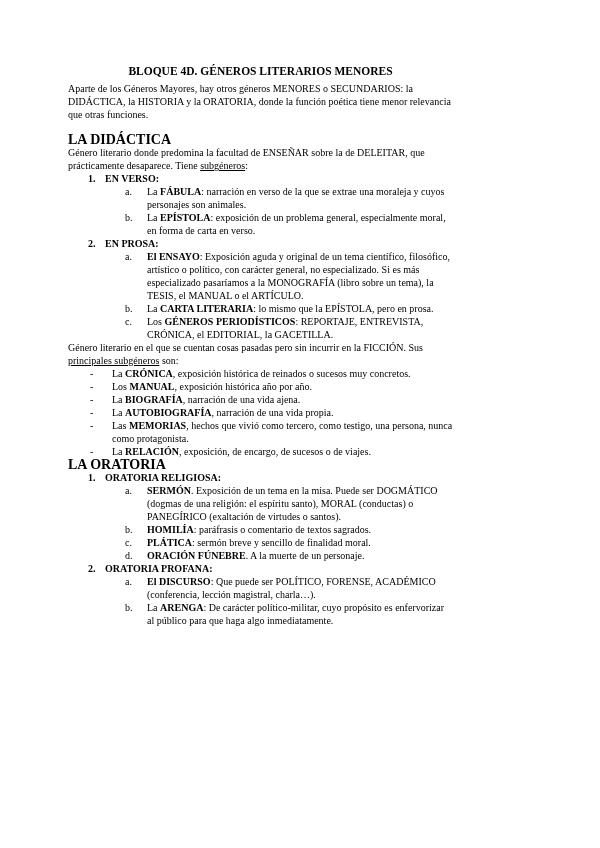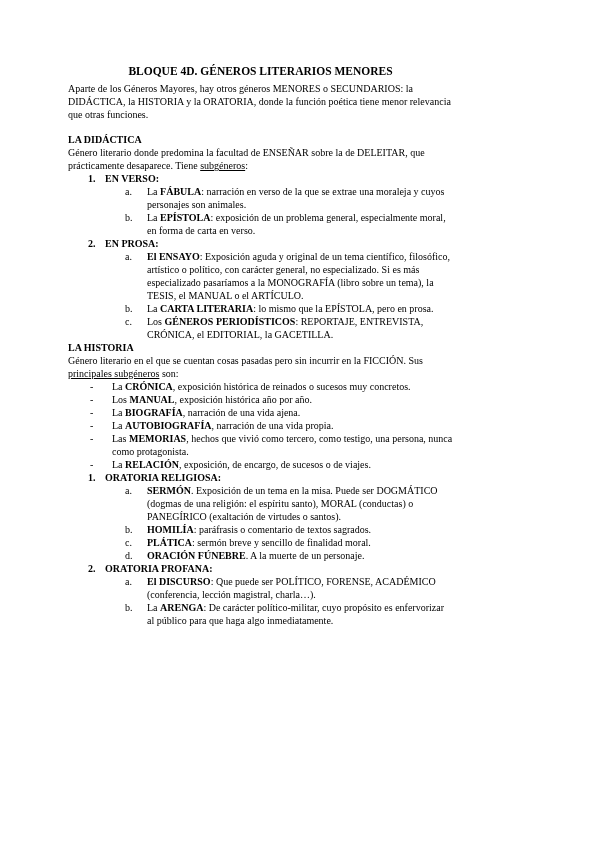--- a/index.html
+++ b/index.html
@@ -24,21 +24,21 @@
     font-size: 11.5px;
     font-weight: bold;
     text-align: center;
     margin: 0 0 4px 0;
     line-height: 14px;
   }
   .para {
     margin: 0;
   }
   .section-heading {
-    font-size: 10px;
+    font-size: 14px;
     font-weight: bold;
     margin: 0;
     line-height: 13px;
   }
   .sec-didactica { margin-top: 12px; }
   .u { text-decoration: underline; text-align: right; }
   b, .b { font-weight: bold; }
   .row { display: flex; align-items: flex-start; }
   .group-head { margin-left: 20px; font-weight: bold; }
   .m-num { width: 17px; flex: none; font-weight: bold; }
@@ -86,21 +86,20 @@
       <span class="m-letter">b.</span>
       <div class="txt"><span>La </span><b>CARTA LITERARIA</b><span>: lo mismo que la EPÍSTOLA, pero en prosa.</span></div>
     </div>
     <div class="row sub-item">
       <span class="m-letter">c.</span>
       <div class="txt"><span>Los </span><b>GÉNEROS PERIODÍSTICOS</b><span>: REPORTAJE, ENTREVISTA, CRÓNICA, el EDITORIAL, la GACETILLA.</span></div>
     </div>
   </div>
 
   <div>
-    <h2 class="section-heading">LA HISTORIA</h2>
     <p class="para"><span>Género literario en el que se cuentan cosas pasadas pero sin incurrir en la FICCIÓN. Sus </span><span class="u">principales subgéneros</span><span> son:</span></p>
 
     <div class="row dash-item">
       <span class="m-dash">-</span>
       <div class="txt"><span>La </span><b>CRÓNICA</b><span>, exposición histórica de reinados o sucesos muy concretos.</span></div>
     </div>
     <div class="row dash-item">
       <span class="m-dash">-</span>
       <div class="txt"><span>Los </span><b>MANUAL</b><span>, exposición histórica año por año.</span></div>
     </div>
@@ -116,20 +115,21 @@
       <span class="m-dash">-</span>
       <div class="txt"><span>Las </span><b>MEMORIAS</b><span>, hechos que vivió como tercero, como testigo, una persona, nunca como protagonista.</span></div>
     </div>
     <div class="row dash-item">
       <span class="m-dash">-</span>
       <div class="txt"><span>La </span><b>RELACIÓN</b><span>, exposición, de encargo, de sucesos o de viajes.</span></div>
     </div>
   </div>
 
   <div>
+    <h2 class="section-heading">LA ORATORIA</h2>
 
     <div class="row group-head">
       <span class="m-num">1.</span>
       <span class="txt"><b>ORATORIA RELIGIOSA</b><span>:</span></span>
     </div>
     <div class="row sub-item">
       <span class="m-letter">a.</span>
       <div class="txt"><span></span><b>SERMÓN</b><span>. Exposición de un tema en la misa. Puede ser DOGMÁTICO (dogmas de una religión: el espíritu santo), MORAL (conductas) o PANEGÍRICO (exaltación de virtudes o santos).</span></div>
     </div>
     <div class="row sub-item">

